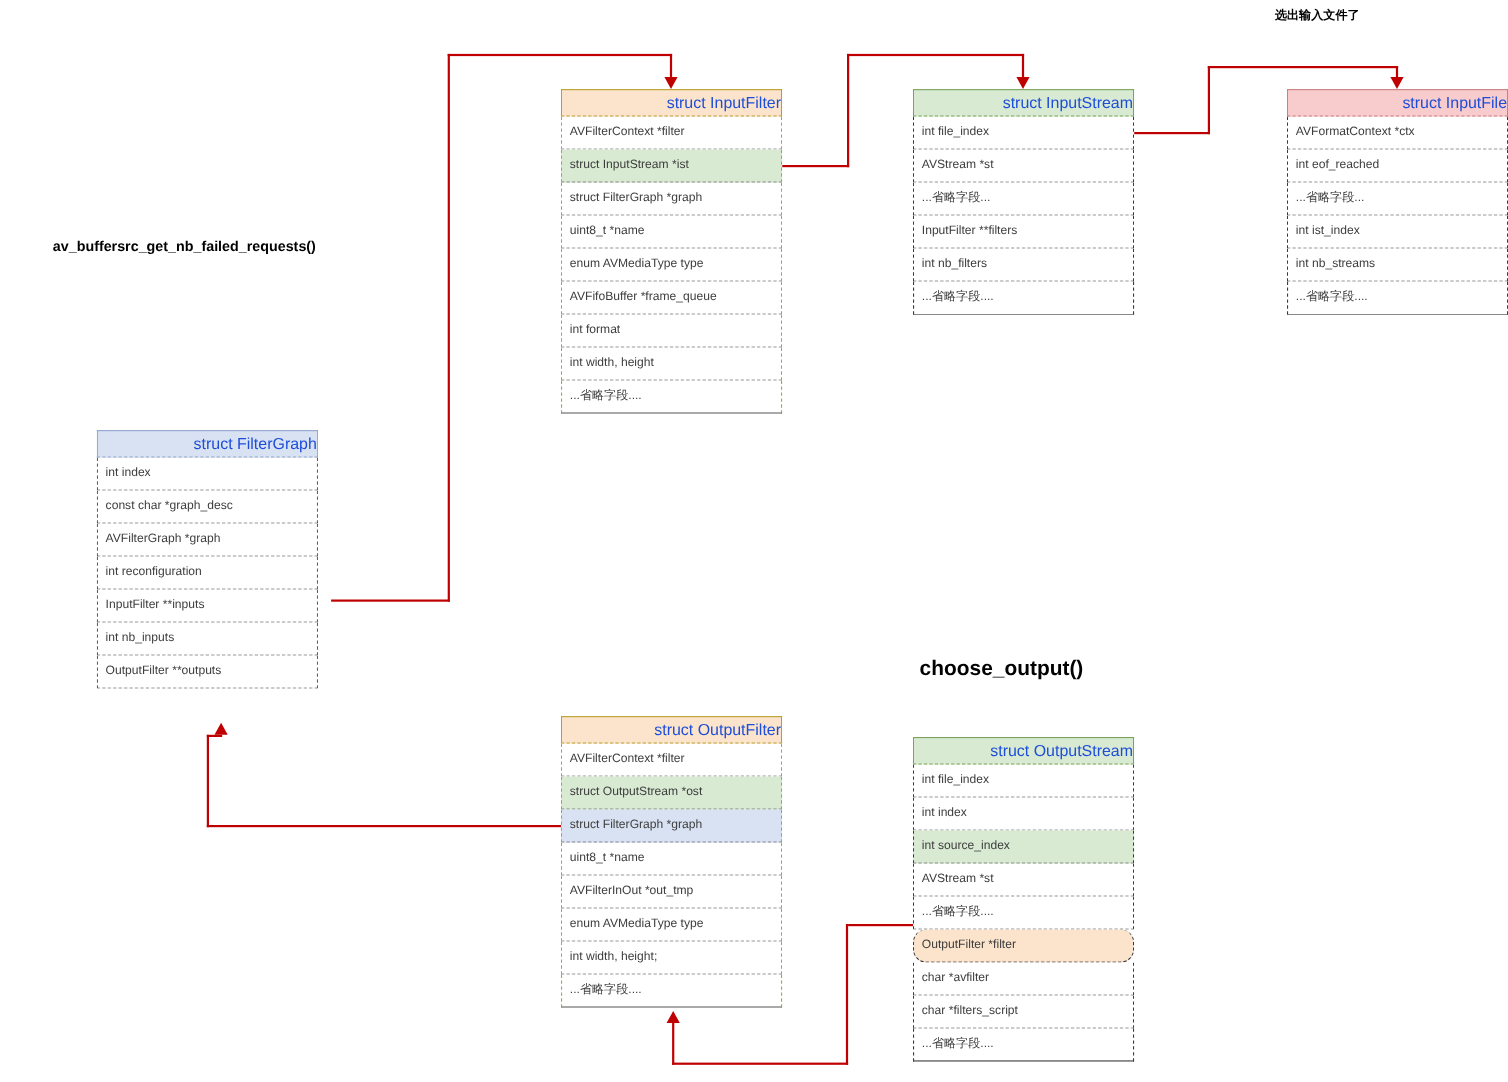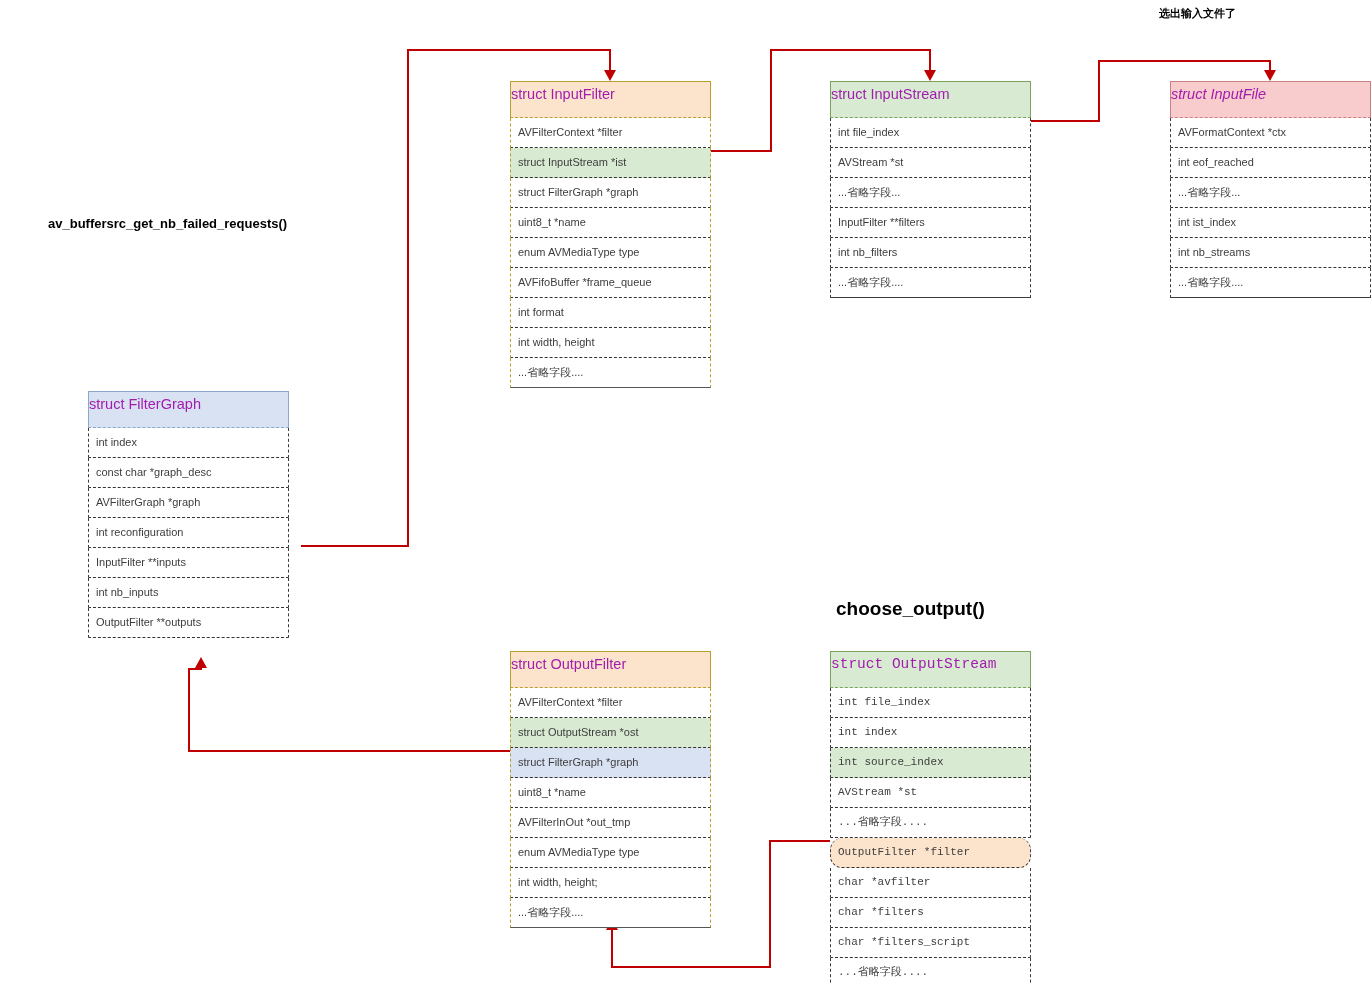--- a/index.html
+++ b/index.html
@@ -19,25 +19,25 @@
   }
   
   .struct-box {
     position: absolute;
     box-sizing: border-box;
     background: #ffffff;
     z-index: 5;
   }
   .struct-header {
     box-sizing: border-box;
-    height: 37px;
+    height: 25px;
     line-height: 24px;
-    text-align: left;
+    text-align: right;
     font-size: 14.5px;
-    color: #a21caf;
+    color: #1d4ed8;
     border: 1px solid #b8a02e;
     border-bottom: 1px dashed #555555;
     white-space: nowrap;
     overflow: hidden;
   }
   .struct-row {
     box-sizing: border-box;
     height: 30px;
     line-height: 29px;
     padding-left: 7px;
@@ -48,21 +48,21 @@
     border-bottom: 1px dashed #333333;
     white-space: nowrap;
     overflow: hidden;
   }
   .struct-row.last {
     border-bottom: 1px solid #555555;
   }
   
   .hdr-orange { background: #fce4cc; border-color: #b8a02e; }
   .hdr-green  { background: #d9ead3; border-color: #7aa35c; }
-  .hdr-red    { background: #f8cbcc; border-color: #c98080; font-style: italic; }
+  .hdr-red    { background: #f8cbcc; border-color: #c98080; }
   .hdr-blue   { background: #d9e2f3; border-color: #8fa6cc; }
   
   .frame-olive .struct-row { border-left-color:#b8a02e; border-right-color:#b8a02e; }
   .frame-dark  .struct-row { border-left-color:#3a3a3a; border-right-color:#3a3a3a; }
   .frame-dark  .struct-row.last { border-bottom-color:#3a3a3a; }
   
   .row-green  { background: #d9ead3; }
   .row-blue   { background: #d9e2f3; }
   .row-orange { background: #fce4cc; border-radius: 12px; }
   
@@ -182,30 +182,29 @@
         <div class="struct-header hdr-orange">struct OutputFilter</div>
         <div class="struct-row ">AVFilterContext *filter</div>
         <div class="struct-row row-green">struct OutputStream *ost</div>
         <div class="struct-row row-blue">struct FilterGraph *graph</div>
         <div class="struct-row ">uint8_t  *name</div>
         <div class="struct-row ">AVFilterInOut *out_tmp</div>
         <div class="struct-row ">enum AVMediaType type</div>
         <div class="struct-row ">int width, height;</div>
         <div class="struct-row  last">...省略字段....</div>
       </div>
-      <div class="struct-box frame-dark" style="left: 830px; top: 651px; width: 201px; font-family: Liberation Mono, monospace;">
+      <div class="struct-box frame-dark" style="left: 830px; top: 670px; width: 201px;">
         <div class="struct-header hdr-green">struct OutputStream</div>
         <div class="struct-row ">int file_index</div>
         <div class="struct-row ">int index</div>
         <div class="struct-row row-green">int source_index</div>
         <div class="struct-row ">AVStream *st</div>
         <div class="struct-row ">...省略字段....</div>
         <div class="struct-row row-orange">OutputFilter *filter</div>
         <div class="struct-row ">char *avfilter</div>
-        <div class="struct-row ">char *filters</div>
         <div class="struct-row ">char *filters_script</div>
         <div class="struct-row  last">...省略字段....</div>
       </div>
     </div>
   <div id="annot-layer">
       <div class="annot" style="left: 1159px; top: 6px; font-size: 11px;">选出输入文件了</div>
       <div class="annot" style="left: 48px; top: 216px; font-size: 13px;">av_buffersrc_get_nb_failed_requests()</div>
       <div class="annot" style="left: 836px; top: 598px; font-size: 19px;">choose_output()</div>
     </div>
 </div>

